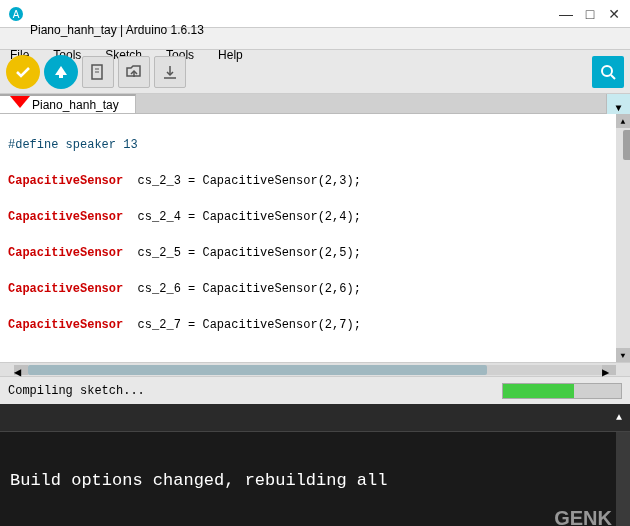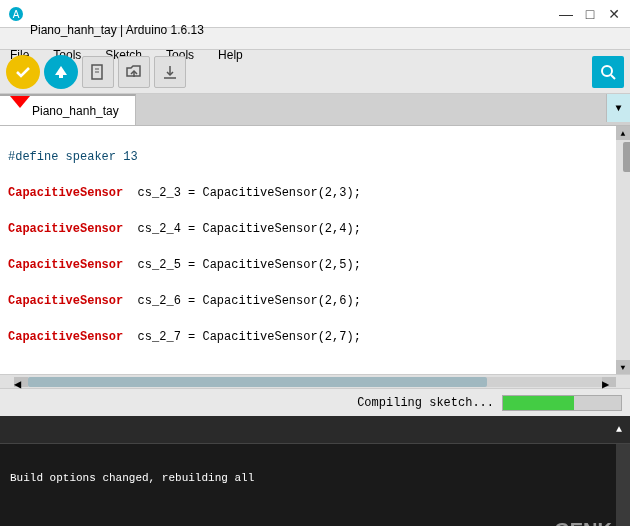--- a/index.html
+++ b/index.html
@@ -103,21 +103,21 @@
       align-items: center;
       justify-content: center;
       cursor: pointer;
       color: white;
       font-size: 16px;
     }
 
     
     #tab-bar {
       background: #d0d0d0;
-      height: 32px;
+      height: 20px;
       display: flex;
       align-items: stretch;
       border-bottom: 1px solid #bbb;
       position: relative;
     }
     .tab {
       padding: 0 16px;
       display: flex;
       align-items: center;
       background: #c8eaf0;
@@ -251,21 +251,21 @@
       font-size: 11px;
     }
     #output-scroll-btn {
       color: #ffffff;
       font-size: 10px;
       cursor: pointer;
     }
     #output-content {
       padding: 8px 10px;
       color: #ffffff;
-      font-size: 11px;
+      font-size: 17px;
       line-height: 1.6;
       white-space: pre;
       height: calc(100% - 56px);
       overflow: hidden;
     }
     #output-scrollbar {
       position: absolute;
       right: 0;
       top: 28px;
       width: 14px;
@@ -277,21 +277,20 @@
     #status-bar {
       background: #e8e8e8;
       height: 28px;
       display: flex;
       align-items: center;
       padding: 12px 8px;
       border-top: 1px solid #ccc;
       font-family: Arial, sans-serif;
       font-size: 11px;
       gap: 8px;
-      text-align: right;
     }
     #compiling-text {
       flex: 1;
       color: #000;
       font-size: 12px;
       font-family: 'Courier New', Courier, monospace;
     }
     #progress-bar-container {
       width: 120px;
       height: 16px;

